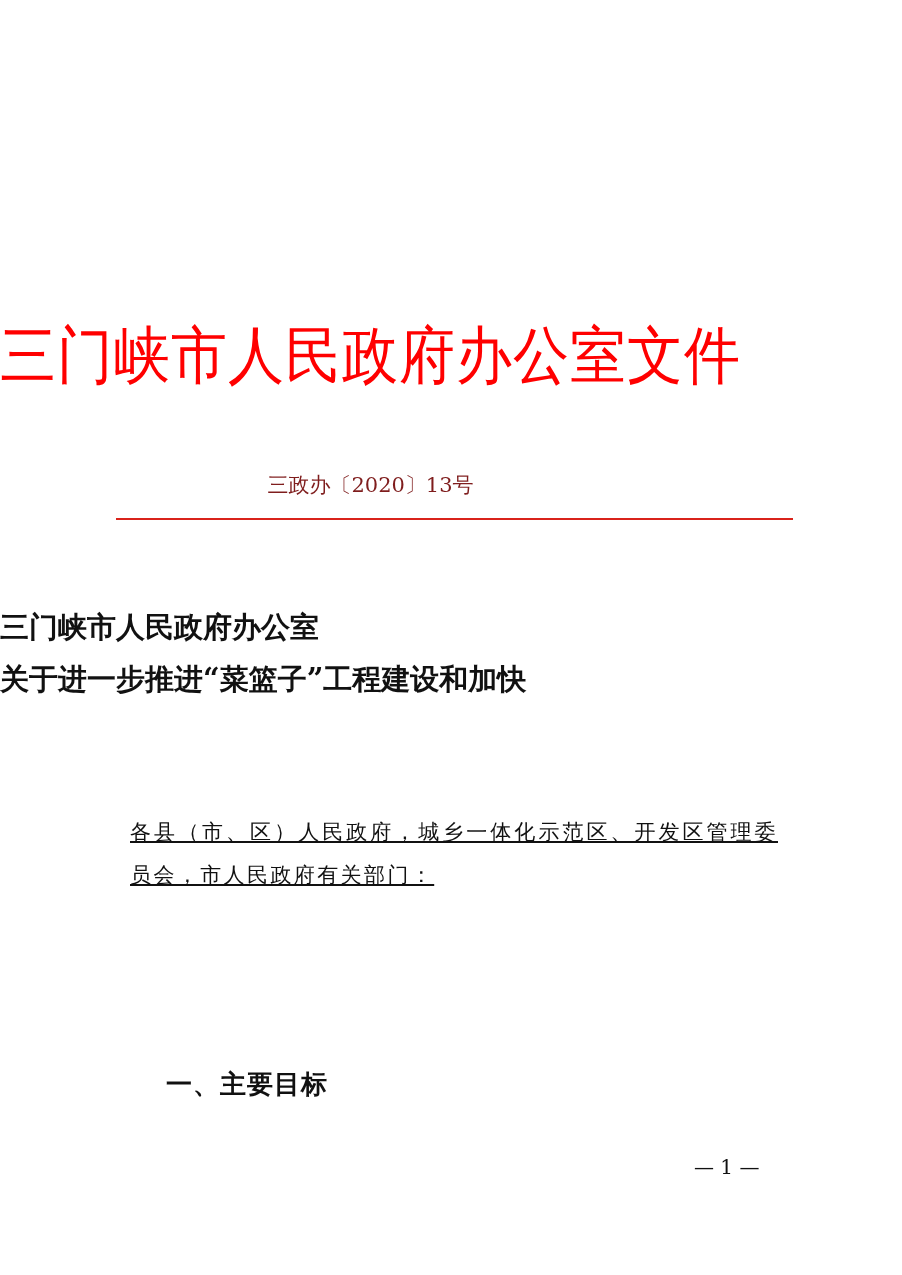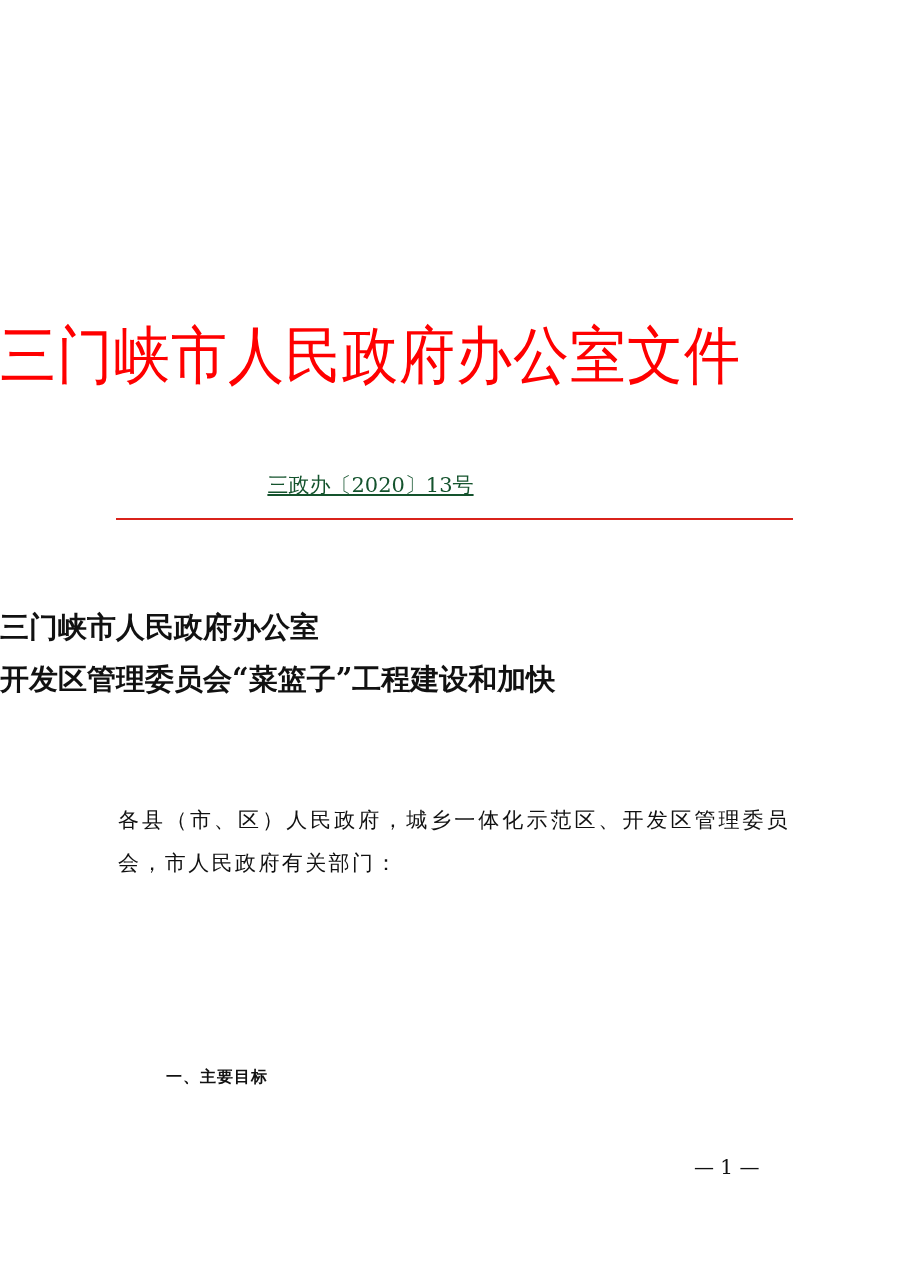--- a/index.html
+++ b/index.html
@@ -7,62 +7,62 @@
   .page { position: absolute; left: 0; top: 5px; width: 741px; height: 1275px; background: #fff; }
   .masthead {
     position: absolute; left: 0; right: 0; top: 306px; text-align: center;
     font-family: "DejaVu Serif", "Liberation Serif", serif;
     font-size: 56px; line-height: 80px; letter-spacing: 1px;
     transform: scaleY(1.12); transform-origin: center top;
   }
   .doc-number {
     position: absolute; left: 0; right: 0; top: 466px; text-align: center;
     font-family: "DejaVu Serif", "Liberation Serif", serif;
-    font-size: 21px; color: #14532d; text-decoration: underline;
+    font-size: 21px; color: #7f1d1d;
   }
   .red-rule { position: absolute; left: 116px; width: 677px; top: 513px; height: 2px; }
   .title-block {
     position: absolute; left: 0; right: 0; top: 596px; 
     font-family: "DejaVu Serif", "Liberation Serif", serif;
     font-weight: bold; font-size: 29px; line-height: 52px; color: #111;
   }
   .title-line { display: block; }
   .body-text {
     position: absolute; left: 118px; width: 672px; top: 794px;
     font-family: "DejaVu Serif", "Liberation Serif", serif;
     font-size: 21px; line-height: 42.5px; color: #111;
     text-align: justify; letter-spacing: 2.4px;
   }
-  .body-text p { margin: 0; }
+  .body-text p { margin: 12px; text-decoration: underline; }
   .body-text p.indent { text-indent: 48px; }
   .section-heading {
     position: absolute; left: 166px; top: 1062px;
     font-family: Liberation Sans, sans-serif;
-    font-weight: bold; font-size: 16px; color: #111; letter-spacing: 1px;
+    font-weight: bold; font-size: 26px; color: #111; letter-spacing: 1px;
   }
   .page-number {
     position: absolute; left: 694px; top: 1150px;
     font-family: "DejaVu Serif", "Liberation Serif", serif;
     font-size: 20px; color: #111; white-space: pre;
   }
 </style>
 </head>
 <body>
 
 <div class="page">
 
   <div class="masthead" id="masthead" style="color: rgb(255, 0, 0);">三门峡市人民政府办公室文件</div>
 
   <div class="doc-number">三政办〔2020〕13号</div>
 
   <div class="red-rule" id="rule" style="background: rgb(217, 35, 27);"></div>
 
   <div class="title-block">
     <span class="title-line">三门峡市人民政府办公室</span>
-    <span class="title-line">开发区管理委员会“菜篮子”工程建设和加快</span>
+    <span class="title-line">关于进一步推进“菜篮子”工程建设和加快</span>
   </div>
 
   <div class="body-text">
     <p>各县（市、区）人民政府，城乡一体化示范区、开发区管理委员会，市人民政府有关部门：</p>
   </div>
 
   <div class="section-heading">一、主要目标</div>
 
   <div class="page-number">— 1 —</div>
 

